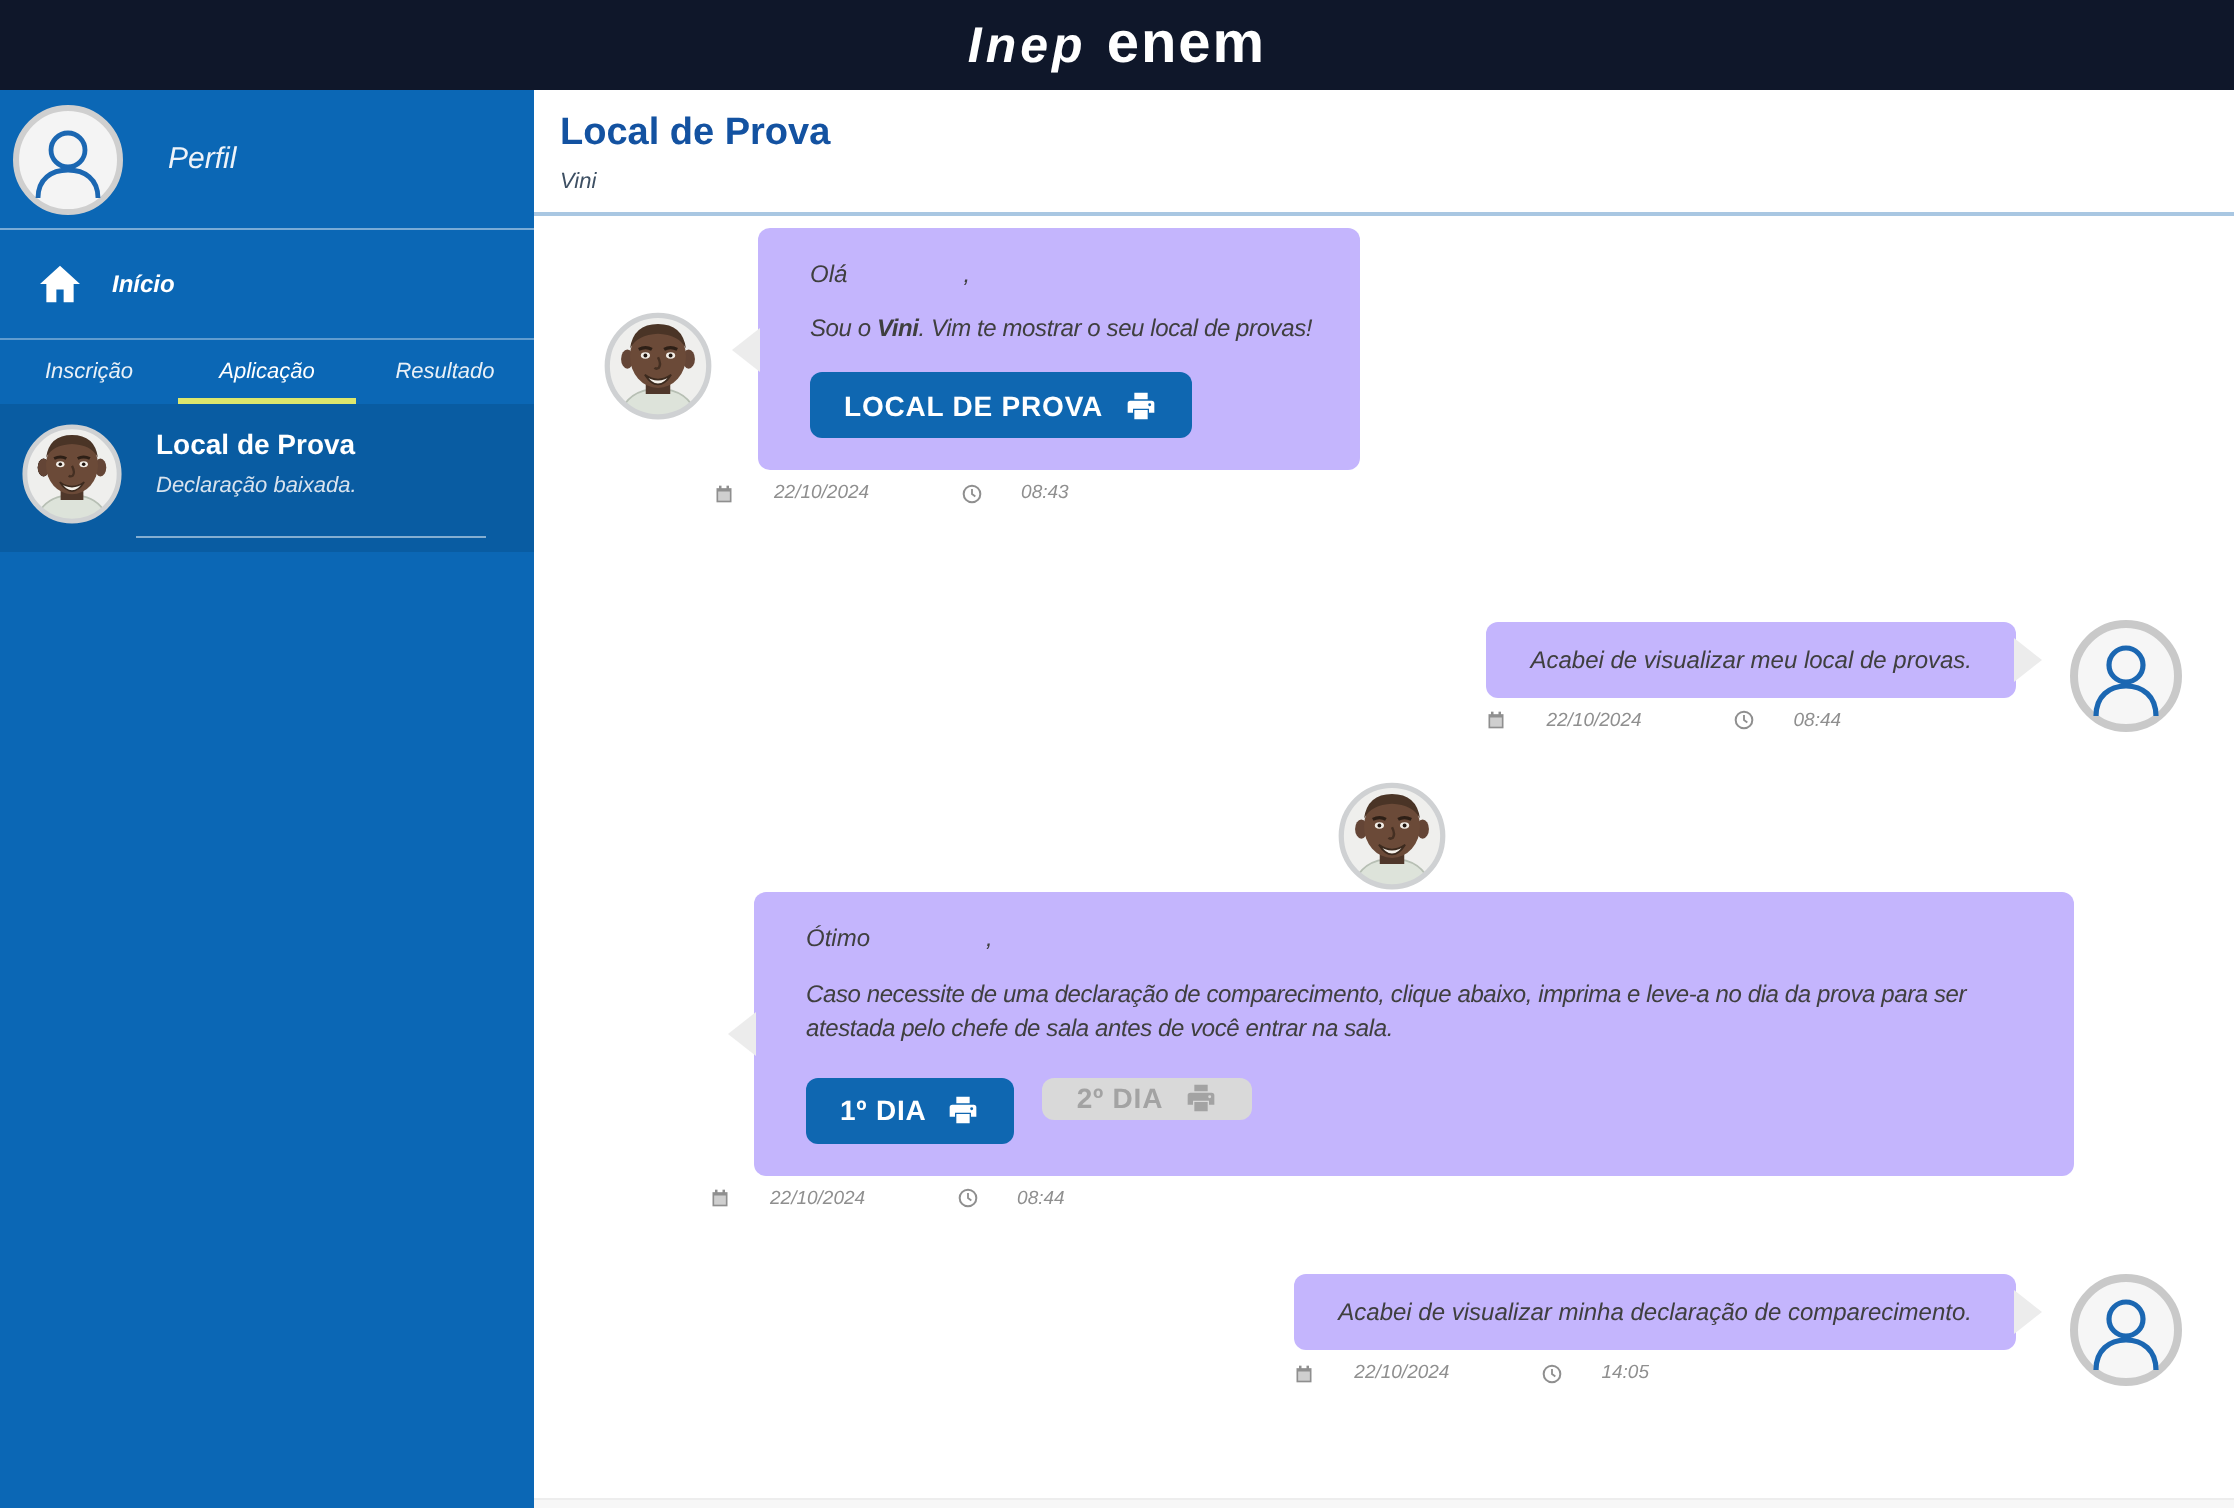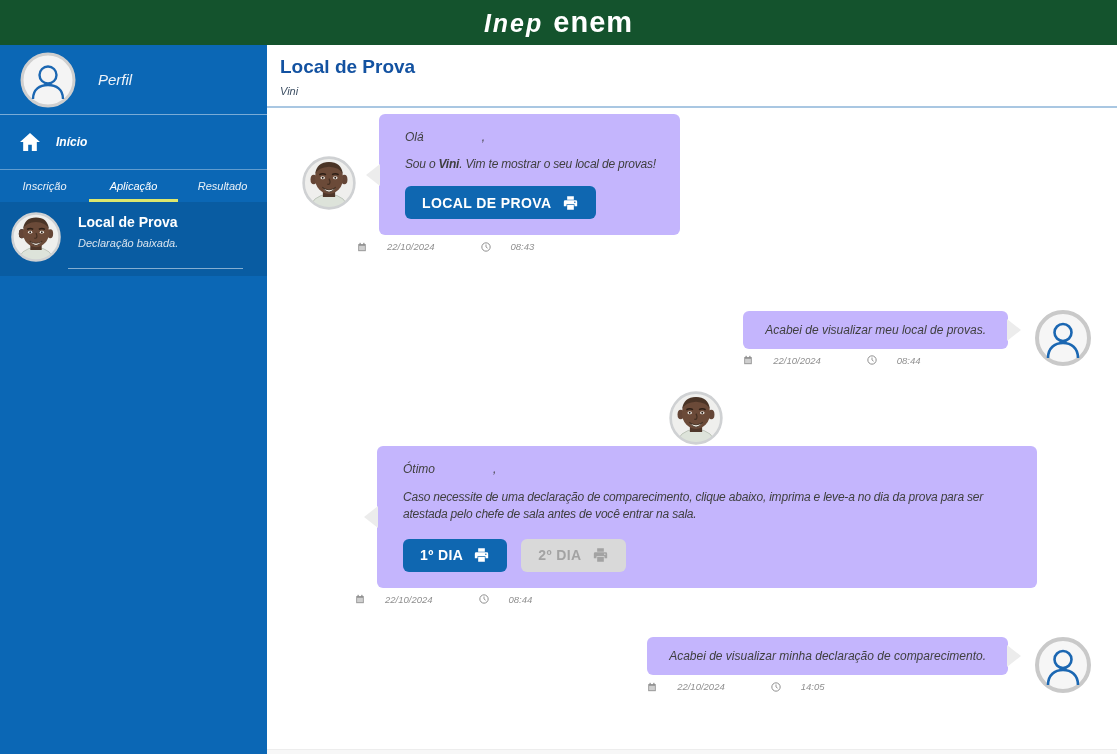--- a/index.html
+++ b/index.html
@@ -1,30 +1,30 @@
 <!DOCTYPE html>
 <html><head>
 <meta charset="utf-8">
 <style>
   * { box-sizing: border-box; margin: 0; padding: 0; }
   html,body { width:1117px; height:754px; overflow:hidden; }
   body { font-family:"Liberation Sans", sans-serif; background:#fff; }
 
   
-  .topbar { height:45px; background:#14532d; display:flex; align-items:center; justify-content:center; }
+  .topbar { height:45px; background:#0f172a; display:flex; align-items:center; justify-content:center; }
   .logo { color:#fff; display:flex; align-items:baseline; gap:10px; }
   .logo-inep { font-weight:bold; font-style:italic; font-size:25px; letter-spacing:2px; }
   .logo-enem { font-weight:bold; font-size:29px; letter-spacing:1px; }
 
   
   .app { display:flex; height:709px; }
 
   
   .sidebar { width:267px; background:#0b67b5; color:#fff; flex:none; display:flex; flex-direction:column; }
-  .profile-row { height:70px; display:flex; align-items:center; padding-left:20px;
+  .profile-row { height:70px; display:flex; align-items:center; padding-left:6px;
                  border-bottom:1px solid rgba(255,255,255,.45); cursor:pointer; }
   .profile-label { margin-left:22px; font-style:italic; font-size:15px; color:#eef3f9; }
   .home-row { height:55px; display:flex; align-items:center; padding-left:19px;
               border-bottom:1px solid rgba(255,255,255,.35); cursor:pointer; }
   .home-row span { margin-left:15px; font-style:italic; font-weight:bold; font-size:12px; }
   .tabs { display:flex; height:32px; }
   .tab { flex:1; display:flex; align-items:center; justify-content:center;
          font-style:italic; font-size:11px; color:#e9f0f7; cursor:pointer; }
   .tab.active { font-weight:normal; color:#fff; box-shadow:inset 0 -3px 0 #dde76d; }
   .conv-item { position:relative; height:74px; background:rgba(0,0,0,.10);
@@ -62,21 +62,21 @@
   .name-gap { display:inline-block; width:58px; }
   .body-line { white-space:nowrap; letter-spacing:-.2px; }
   .body-wrap { max-width:610px; line-height:1.45; letter-spacing:-.2px; }
   .bold-name { font-weight:bold; }
 
   .btn-row { display:flex; gap:14px; margin-top:15px; }
   .btn { display:inline-flex; align-items:center; justify-content:center; gap:10px;
          border:none; border-radius:6px; font-family:"Liberation Sans", sans-serif;
          font-weight:bold; font-size:14px; letter-spacing:.4px; cursor:pointer; }
   .btn-primary { background:#0f67b1; color:#fff; height:33px; padding:0 17px; }
-  .btn-disabled { background:#d9d9d9; color:#a3a3a3; height:33px; padding:0 17px; cursor:default; }
+  .btn-disabled { background:#d9d9d9; color:#a3a3a3; height:21px; padding:0 17px; cursor:default; }
   .btn svg { flex:none; }
 
   .stamp { display:flex; align-items:center; gap:20px; margin-top:6px;
            color:#8f8f8f; font-style:italic; font-size:9.5px; }
   .stamp .gap { width:6px; }
 
   .mt-40 { margin-top:40px; }
   .mt-58 { margin-top:58px; }
   .mt-24 { margin-top:24px;flex-direction:column; }
   .mt-32 { margin-top:32px; }

